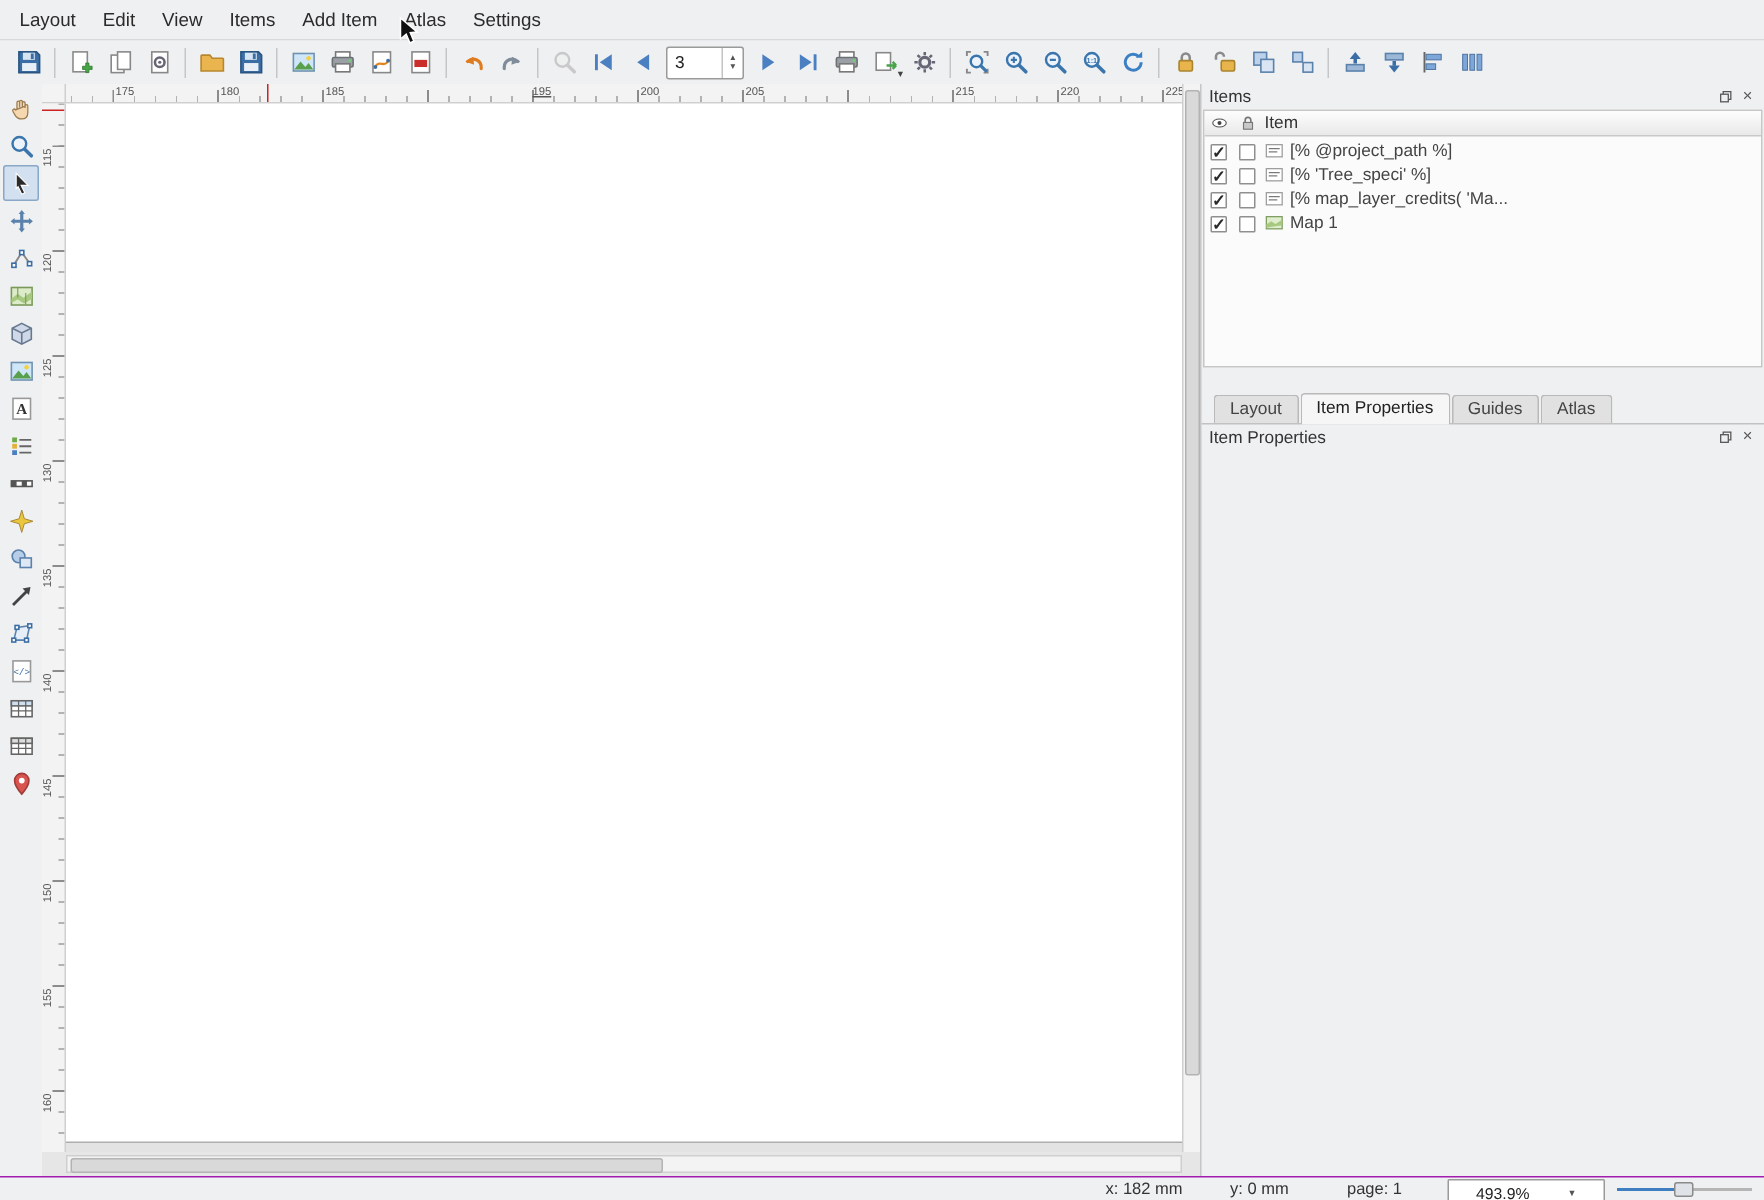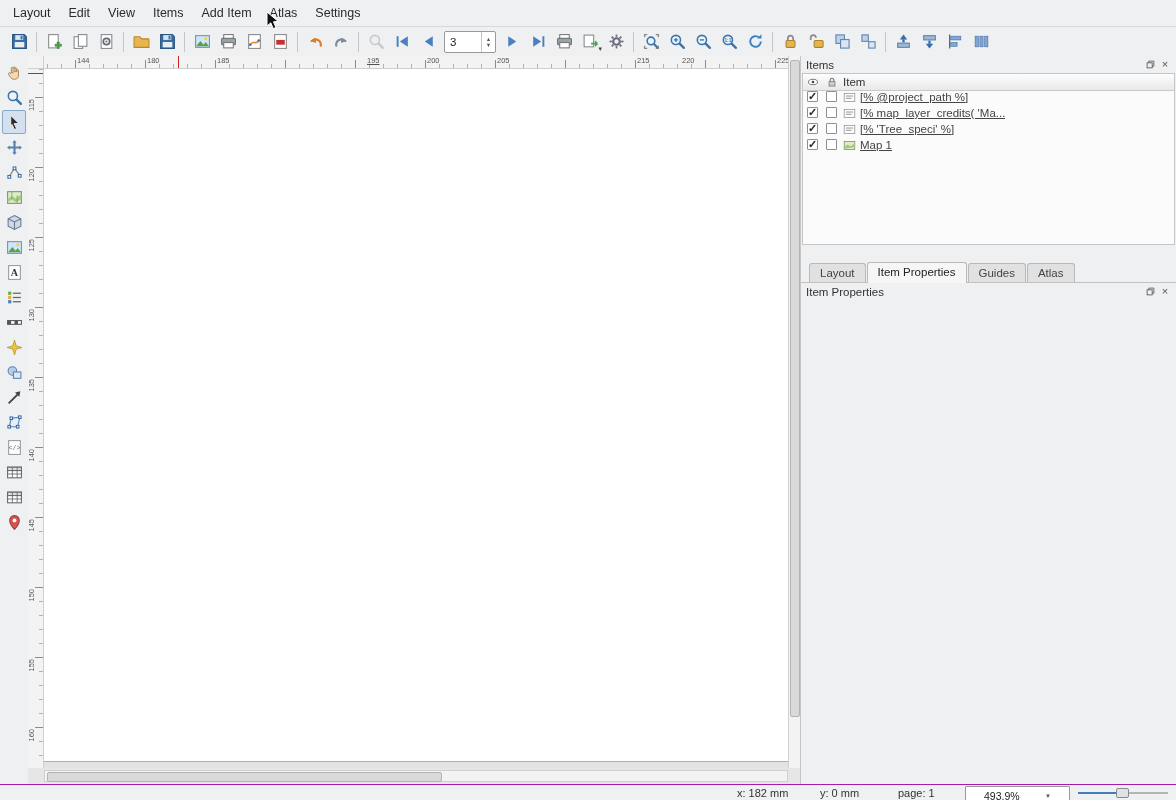--- a/index.html
+++ b/index.html
@@ -80,21 +80,21 @@
   .dock-btns{margin-left:auto;display:flex;align-items:center;gap:3px;}
   .dock-btn{width:12px;height:12px;display:flex;align-items:center;justify-content:center;color:#555;}
   .close-glyph{font-size:11px;line-height:11px;color:#555;}
   .items-tree{position:absolute;left:1px;right:1px;top:17px;height:172px;background:#fbfbfb;
               border:1px solid #c6c6c6;box-sizing:border-box;font-size:11.5px;color:#444;overflow:hidden;}
   .tree-header{height:16px;background:linear-gradient(#fdfdfd,#e9e9e9);border-bottom:1px solid #c9c9c9;
                display:flex;align-items:center;}
   .tree-header .hcell{width:19px;display:flex;justify-content:center;}
   .tree-header .hicon{width:12px;height:12px;}
   .tree-header .hitem{padding-left:2px;font-size:11.5px;color:#333;}
-  .trow{height:16px;display:flex;align-items:flex-start;text-decoration:underline;}
+  .trow{height:16px;display:flex;align-items:flex-end;}
   .cbcell{width:19px;display:flex;justify-content:center;flex:none;}
   .cb{width:11px;height:11px;background:#fff;border:1px solid #8f8f8f;border-radius:1px;position:relative;box-sizing:border-box;}
   .cb.checked::after{content:"\2713";position:absolute;left:0px;top:-2px;font-size:11px;font-weight:bold;color:#2a2a2a;}
   .ricon{width:15px;height:13px;margin:0 3px 0 1px;flex:none;}
   .rlab{white-space:nowrap;overflow:hidden;}
 
   .panel-tabs{position:absolute;left:0;top:206px;right:0;height:21px;display:flex;align-items:flex-end;
               padding-left:8px;border-bottom:1px solid #c2c2c2;box-sizing:border-box;}
   .tab{height:19px;line-height:18px;padding:0 10px;margin-right:1px;font-size:11.5px;color:#444;
        background:#e1e1e1;border:1px solid #b9b9b9;border-bottom:none;border-radius:3px 3px 0 0;box-sizing:border-box;}
@@ -671,30 +671,30 @@
       <svg class="icon">
         <use href="#i-add-marker"></use>
       </svg>
     </button>
   </div>
 
 <div class="canvas-area">
   <div class="ruler-corner"></div>
   <div class="top-ruler" id="top-ruler">
     <div class="hmark" style="left:134px"></div>
-  <span class="rlabel" style="left: 33px;">144</span>
+  <span class="rlabel" style="left: 33px;">175</span>
       <span class="rlabel" style="left: 103px;">180</span>
       <span class="rlabel" style="left: 173px;">185</span>
       <span class="rlabel" style="left: 243px; margin-top: 10px;">190</span>
-      <span class="rlabel" style="left: 323px; text-decoration: underline;">195</span>
+      <span class="rlabel" style="left: 311px; text-decoration: underline;">195</span>
       <span class="rlabel" style="left: 383px;">200</span>
       <span class="rlabel" style="left: 453px;">205</span>
       <span class="rlabel" style="left: 523px; margin-top: 26px;">210</span>
       <span class="rlabel" style="left: 593px;">215</span>
-      <span class="rlabel" style="left: 638px;">220</span>
+      <span class="rlabel" style="left: 663px;">220</span>
       <span class="rlabel" style="left: 733px;">225</span>
     </div>
   <div class="left-ruler" id="left-ruler">
     <div class="vmark" style="top:4px"></div>
   <span class="rlabel-v" style="top: 30px;">115</span>
       <span class="rlabel-v" style="top: 100px;">120</span>
       <span class="rlabel-v" style="top: 170px;">125</span>
       <span class="rlabel-v" style="top: 240px;">130</span>
       <span class="rlabel-v" style="top: 310px;">135</span>
       <span class="rlabel-v" style="top: 380px;">140</span>
@@ -759,33 +759,33 @@
         <div class="trow">
           <span class="cbcell">
             <span class="cb checked"></span>
           </span>
           <span class="cbcell">
             <span class="cb"></span>
           </span>
           <svg class="ricon">
             <use href="#i-label-item"></use>
           </svg>
-          <span class="rlab">[% map_layer_credits( 'Ma...</span>
+          <span class="rlab">[% 'Tree_speci' %]</span>
         </div>
         <div class="trow">
           <span class="cbcell">
             <span class="cb checked"></span>
           </span>
           <span class="cbcell">
             <span class="cb"></span>
           </span>
           <svg class="ricon">
             <use href="#i-label-item"></use>
           </svg>
-          <span class="rlab">[% 'Tree_speci' %]</span>
+          <span class="rlab">[% map_layer_credits( 'Ma...</span>
         </div>
         <div class="trow">
           <span class="cbcell">
             <span class="cb checked"></span>
           </span>
           <span class="cbcell">
             <span class="cb"></span>
           </span>
           <svg class="ricon">
             <use href="#i-map-item"></use>

